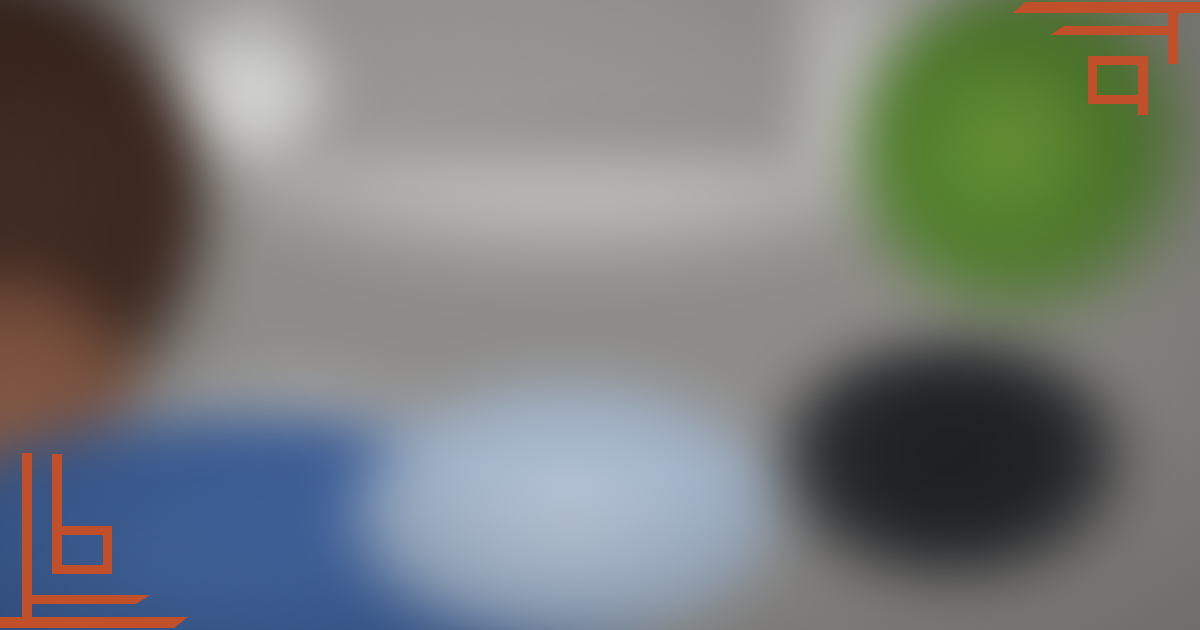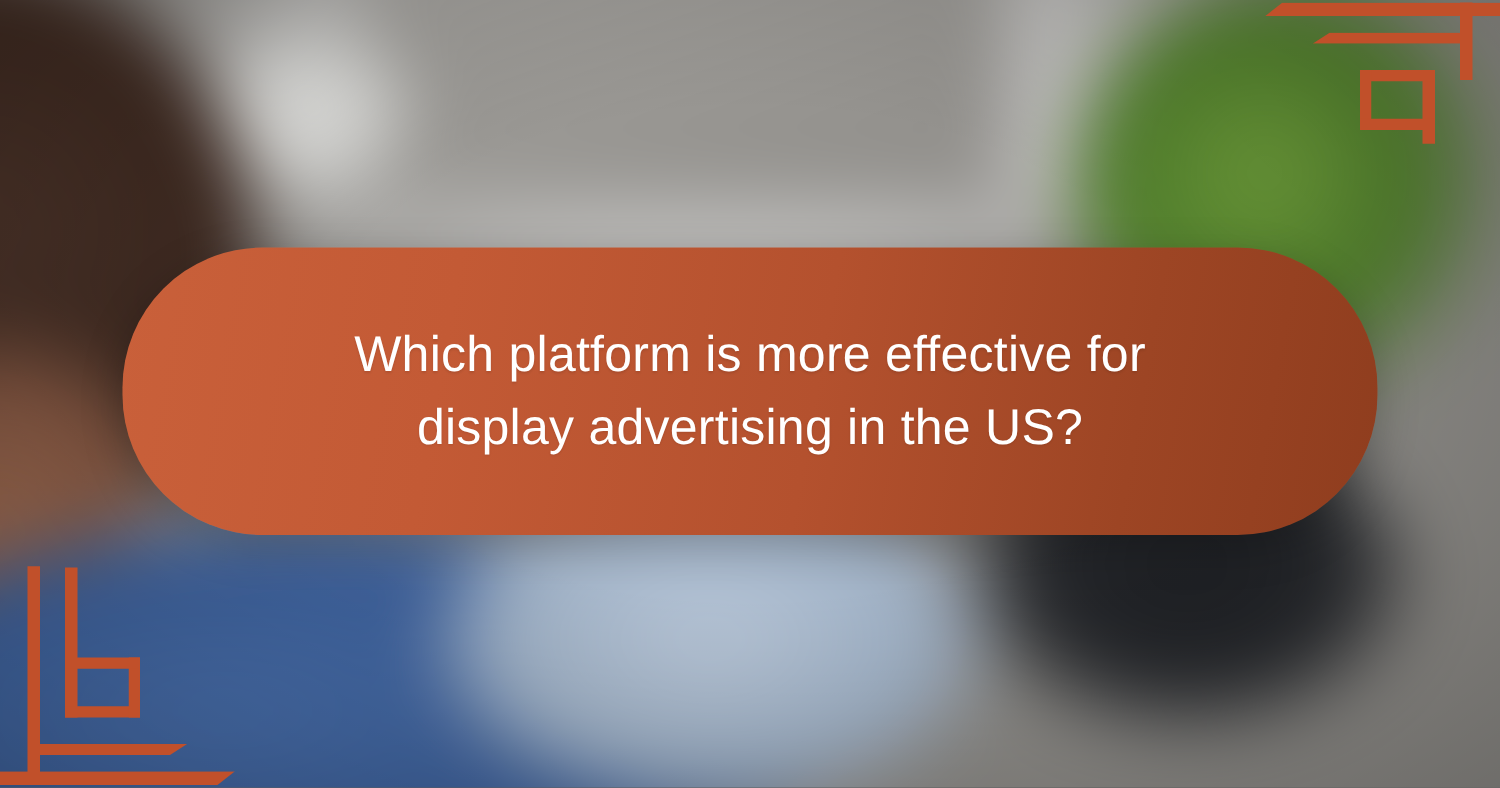--- a/index.html
+++ b/index.html
@@ -159,17 +159,14 @@
   <div class="deco" id="deco-bl">
       <div class="bar slant-r" style="background: rgb(193, 80, 42); width: 188px; height: 11px; left: 0px; bottom: 2px;"></div>
       <div class="bar slant-r" style="background: rgb(193, 80, 42); width: 118px; height: 9px; left: 32px; bottom: 26px;"></div>
       <div class="bar" style="background: rgb(193, 80, 42); width: 10px; height: 175px; left: 22px; bottom: 2px;"></div>
       <div class="bar" style="background: rgb(193, 80, 42); width: 10px; height: 120px; left: 52px; bottom: 56px;"></div>
       <div class="bar" style="background: rgb(193, 80, 42); width: 60px; height: 9px; left: 52px; bottom: 56px;"></div>
       <div class="bar" style="background: rgb(193, 80, 42); width: 9px; height: 48px; left: 103px; bottom: 56px;"></div>
       <div class="bar" style="background: rgb(193, 80, 42); width: 60px; height: 9px; left: 52px; bottom: 95px;"></div>
     </div>
 
-  <div id="card" style="border-radius: 112px;">
-    <div id="headline" style="color: rgb(255, 255, 255);">Which platform is more effective for display advertising in the US?</div>
-  </div>
 
 </div>
 
 </body></html>

